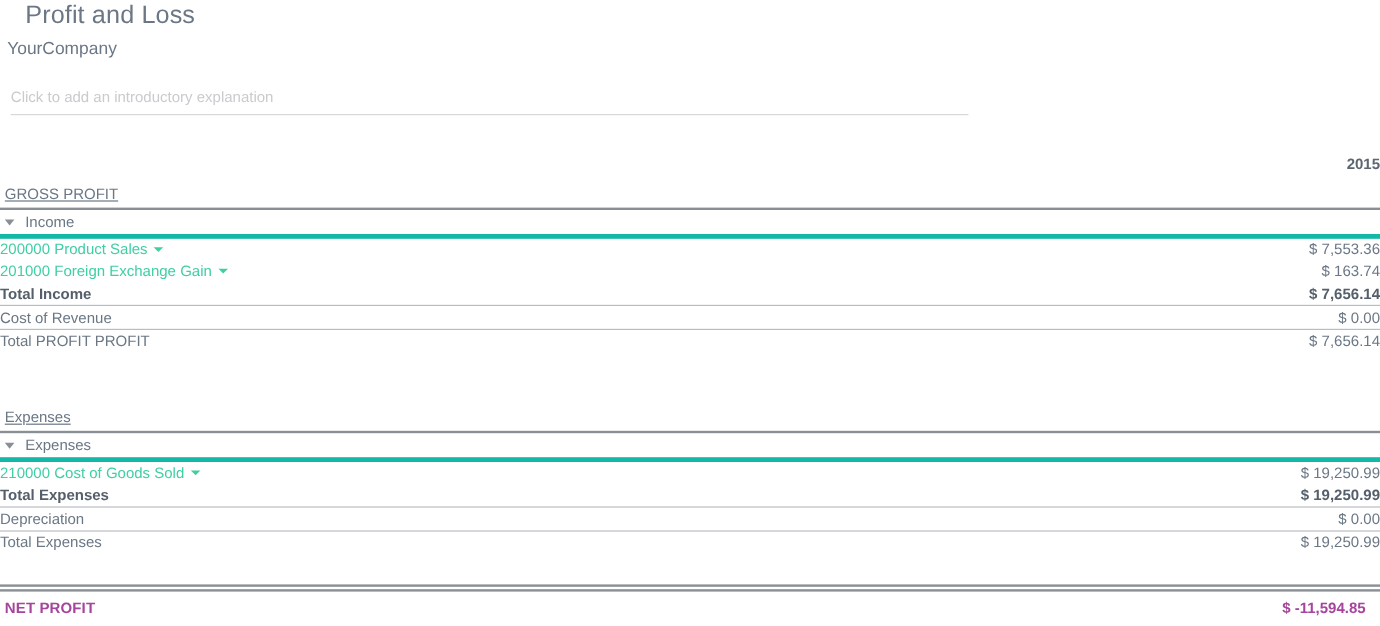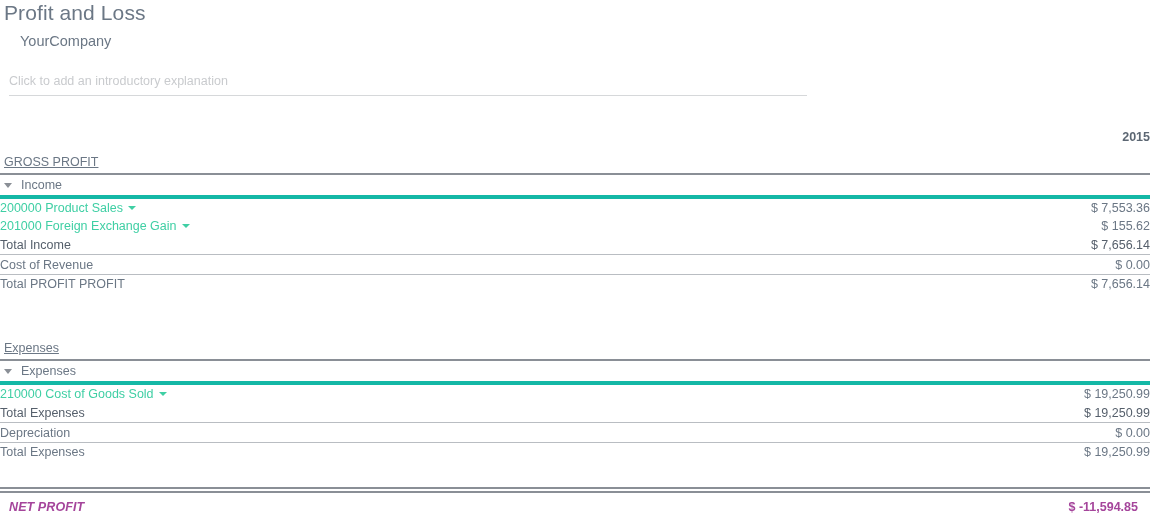--- a/index.html
+++ b/index.html
@@ -18,31 +18,31 @@
   .page {
     position: relative;
     width: 1150px;
     height: 522px;
     overflow: hidden;
   }
 
   
   .report-title {
     position: absolute;
-    left: 4px;
+    left: 21px;
     top: 0px;
     font-size: 21px;
     font-weight: 400;
     color: #6b7785;
     letter-spacing: 0.1px;
     line-height: 26px;
   }
   .company-name {
     position: absolute;
-    left: 20px;
+    left: 6px;
     top: 32px;
     font-size: 14.5px;
     font-weight: 400;
     color: #6b7785;
     line-height: 18px;
   }
   .intro-line {
     position: absolute;
     left: 9px;
     top: 74px;
@@ -110,21 +110,21 @@
   }
   tr.group-row .cell-label { padding-left: 4px; }
 
   
   tr.line-row td { height: 18px; }
 
   
   tr.subtotal-row td {
     height: 19px;
     border-bottom: 1px solid #b9bdc2;
-    font-weight: normal;
+    font-weight: bold;
     color: #555f6b;
   }
 
   
   tr.ruled-row td {
     height: 19px;
     border-bottom: 1px solid #b9bdc2;
   }
   tr.spacer-big td {
     height: 44px;
@@ -182,21 +182,21 @@
   }
   .net-row {
     display: flex;
     justify-content: space-between;
     align-items: center;
     padding-top: 7px;
     font-size: 12.5px;
     font-weight: bold;
     color: #a5459b;
   }
-  .net-label { padding-left: 9px; letter-spacing: 0.1px; font-style: italic; }
+  .net-label { padding-left: 4px; letter-spacing: 0.1px; }
   .net-value { padding-right: 12px; }
 </style>
 </head>
 <body>
 
 <div class="page">
 
   <div class="report-title">Profit and Loss</div>
   <div class="company-name">YourCompany</div>
 
@@ -232,21 +232,21 @@
         <td class="cell-label ind-2">
           <a class="acct-link" href="#">200000 Product Sales</a><span class="caret-link"></span>
         </td>
         <td class="cell-value">$ 7,553.36</td>
       </tr>
 
       <tr class="line-row">
         <td class="cell-label ind-2">
           <a class="acct-link" href="#">201000 Foreign Exchange Gain</a><span class="caret-link"></span>
         </td>
-        <td class="cell-value">$ 155.62</td>
+        <td class="cell-value">$ 163.74</td>
       </tr>
 
       <tr class="subtotal-row">
         <td class="cell-label ind-2">Total Income</td>
         <td class="cell-value">$ 7,656.14</td>
       </tr>
 
       <tr class="ruled-row">
         <td class="cell-label ind-1">Cost of Revenue</td>
         <td class="cell-value">$ 0.00</td>

